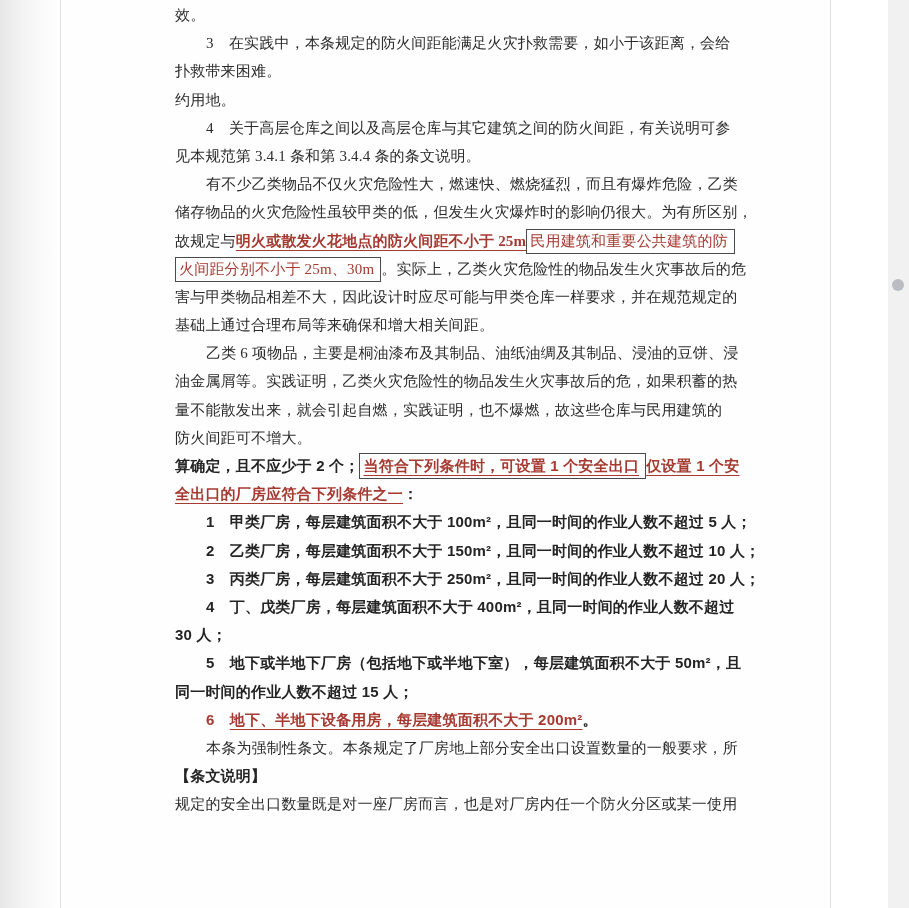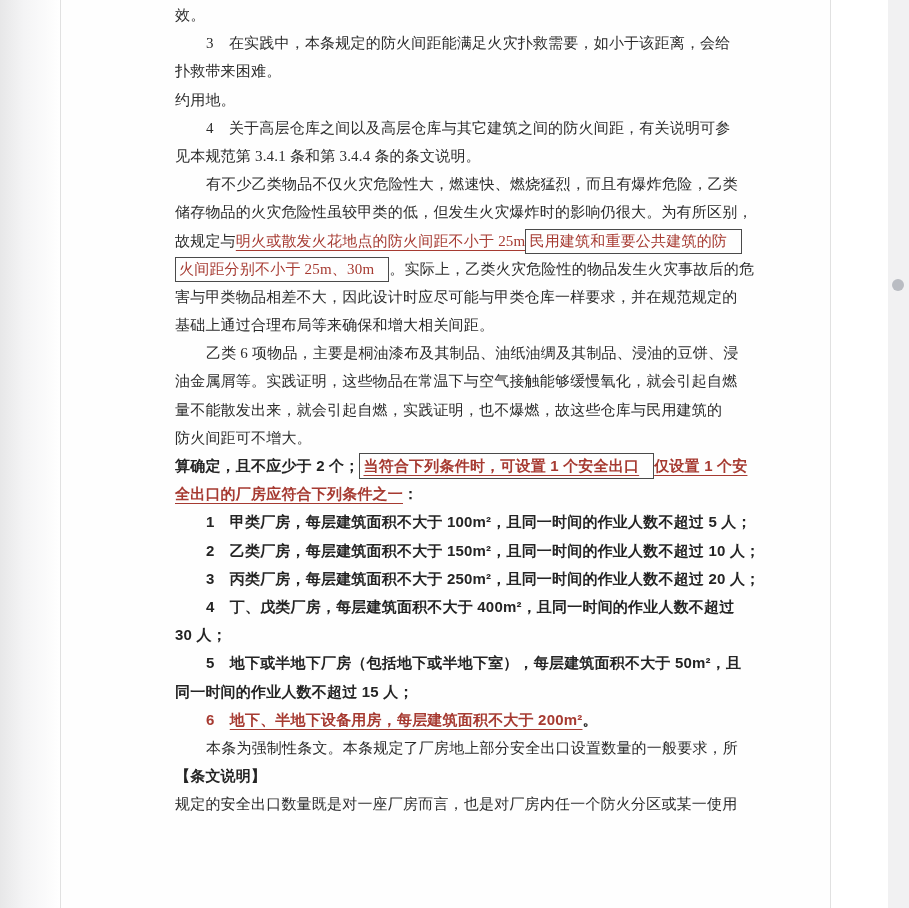--- a/index.html
+++ b/index.html
@@ -30,24 +30,25 @@
   .s-b,.s-rub,.s-rbxu,.s-r{
     font-family:"Liberation Sans","DejaVu Sans",sans-serif;font-weight:700;
   }
   .s-n{color:#2b2b2b;}
   .s-b{color:#242424;}
   .s-ru,.s-rub,.s-rbx,.s-rbxu,.s-r{color:#a63a31;}
   .s-ru,.s-rub,.s-rbxu{
     text-decoration:underline;
     text-decoration-thickness:1px;
     text-underline-offset:4px;
+    font-weight:bold;
   }
   .s-rbx,.s-rbxu{
     border:1px solid #4a4a4a;
-    padding:3px 14px 4px 3px;
+    padding:3px 6px 4px 3px;
   }
   .scroll-track{
     position:absolute;right:0;top:0;bottom:0;width:21px;
     background:#f1f1f2;
   }
   .scroll-thumb{
     position:absolute;left:4px;top:279px;width:12px;height:12px;
     border-radius:50%;background:#b9bcc2;cursor:pointer;
   }
 </style>
@@ -64,21 +65,21 @@
       <div class="line"><span class="s-n">约用地。</span></div>
       <div class="line ind"><span class="s-n">4　关于高层仓库之间以及高层仓库与其它建筑之间的防火间距，有关说明可参</span></div>
       <div class="line"><span class="s-n">见本规范第 3.4.1 条和第 3.4.4 条的条文说明。</span></div>
       <div class="line ind"><span class="s-n">有不少乙类物品不仅火灾危险性大，燃速快、燃烧猛烈，而且有爆炸危险，乙类</span></div>
       <div class="line"><span class="s-n">储存物品的火灾危险性虽较甲类的低，但发生火灾爆炸时的影响仍很大。为有所区别，</span></div>
       <div class="line"><span class="s-n">故规定与</span><span class="s-ru">明火或散发火花地点的防火间距不小于 25m</span><span class="s-rbx">民用建筑和重要公共建筑的防</span></div>
       <div class="line"><span class="s-rbx">火间距分别不小于 25m、30m</span><span class="s-n">。实际上，乙类火灾危险性的物品发生火灾事故后的危</span></div>
       <div class="line"><span class="s-n">害与甲类物品相差不大，因此设计时应尽可能与甲类仓库一样要求，并在规范规定的</span></div>
       <div class="line"><span class="s-n">基础上通过合理布局等来确保和增大相关间距。</span></div>
       <div class="line ind"><span class="s-n">乙类 6 项物品，主要是桐油漆布及其制品、油纸油绸及其制品、浸油的豆饼、浸</span></div>
-      <div class="line"><span class="s-n">油金属屑等。实践证明，这些物品在常温下与空气接触能够缓慢氧化，就会引起自燃</span></div>
+      <div class="line"><span class="s-n">油金属屑等。实践证明，乙类火灾危险性的物品发生火灾事故后的危，如果积蓄的热</span></div>
       <div class="line"><span class="s-n">量不能散发出来，就会引起自燃，实践证明，也不爆燃，故这些仓库与民用建筑的</span></div>
       <div class="line"><span class="s-n">防火间距可不增大。</span></div>
       <div class="line"><span class="s-b">算确定，且不应少于 2 个；</span><span class="s-rbxu">当符合下列条件时，可设置 1 个安全出口</span><span class="s-rub">仅设置 1 个安</span></div>
       <div class="line"><span class="s-rub">全出口的厂房应符合下列条件之一</span><span class="s-b">：</span></div>
       <div class="line ind"><span class="s-b">1　甲类厂房，每层建筑面积不大于 100m²，且同一时间的作业人数不超过 5 人；</span></div>
       <div class="line ind"><span class="s-b">2　乙类厂房，每层建筑面积不大于 150m²，且同一时间的作业人数不超过 10 人；</span></div>
       <div class="line ind"><span class="s-b">3　丙类厂房，每层建筑面积不大于 250m²，且同一时间的作业人数不超过 20 人；</span></div>
       <div class="line ind"><span class="s-b">4　丁、戊类厂房，每层建筑面积不大于 400m²，且同一时间的作业人数不超过</span></div>
       <div class="line"><span class="s-b">30 人；</span></div>
       <div class="line ind"><span class="s-b">5　地下或半地下厂房（包括地下或半地下室），每层建筑面积不大于 50m²，且</span></div>

